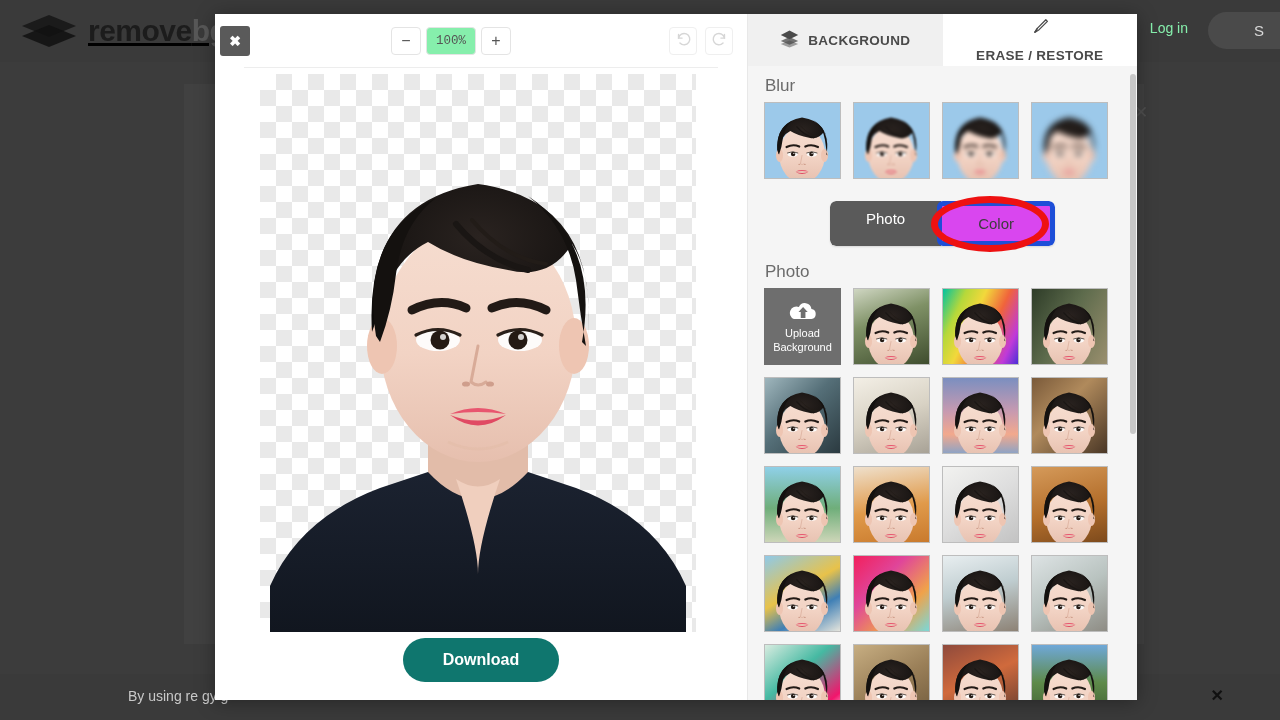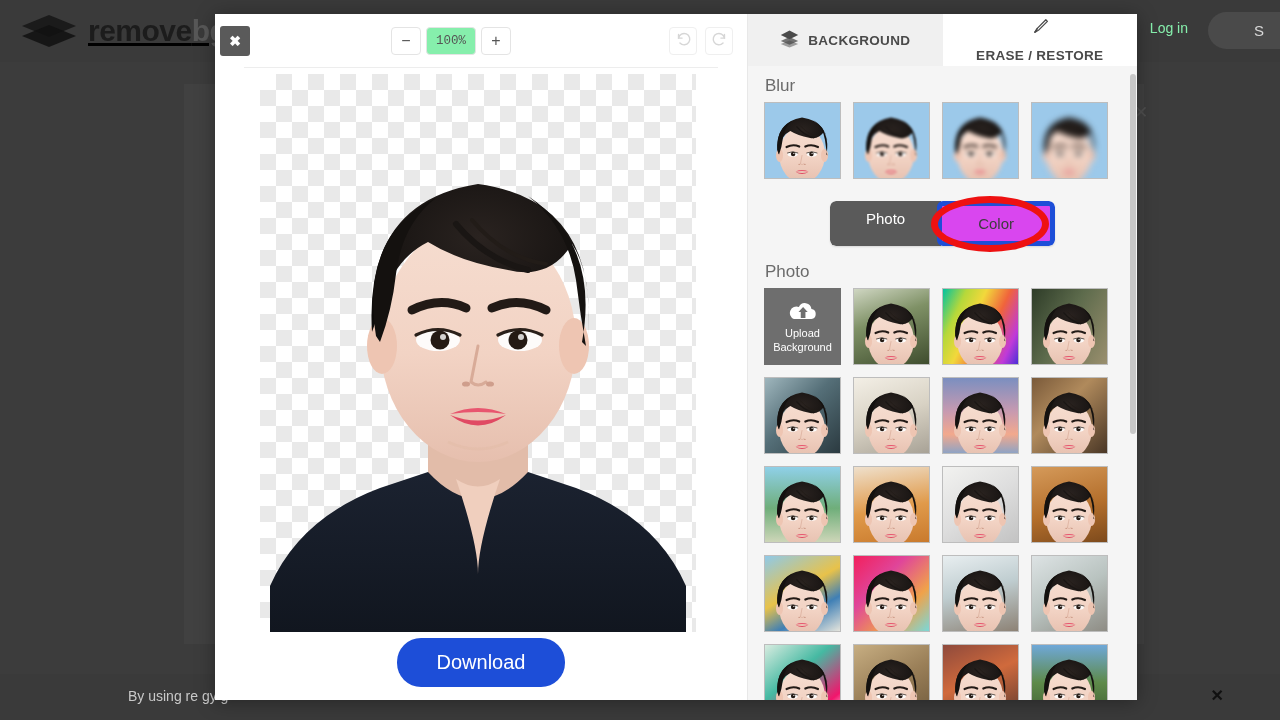--- a/index.html
+++ b/index.html
@@ -121,23 +121,23 @@
       linear-gradient(45deg, #e9e9e9 25%, transparent 25%, transparent 75%, #e9e9e9 75%);
     background-size: 32px 32px;
     background-position: 0 0, 16px 16px;
     overflow: hidden;
   }
   .download-wrap {
     position: absolute; left: 0; top: 624px; width: 532px;
     display: flex; justify-content: center;
   }
   .download-btn {
-    background: #1d4ed8; color: #fff; border: none;
+    background: #0f766e; color: #fff; border: none;
     border-radius: 24px; padding: 13px 40px;
-    font-size: 20px; font-weight: 400;
+    font-size: 16px; font-weight: 700;
     font-family: "Liberation Sans", sans-serif;
   }
 
   
   .side-panel {
     position: relative; width: 390px; height: 686px;
     background: #f5f5f5;
     border-left: 1px solid #e8e8e8;
     overflow: hidden;
   }

